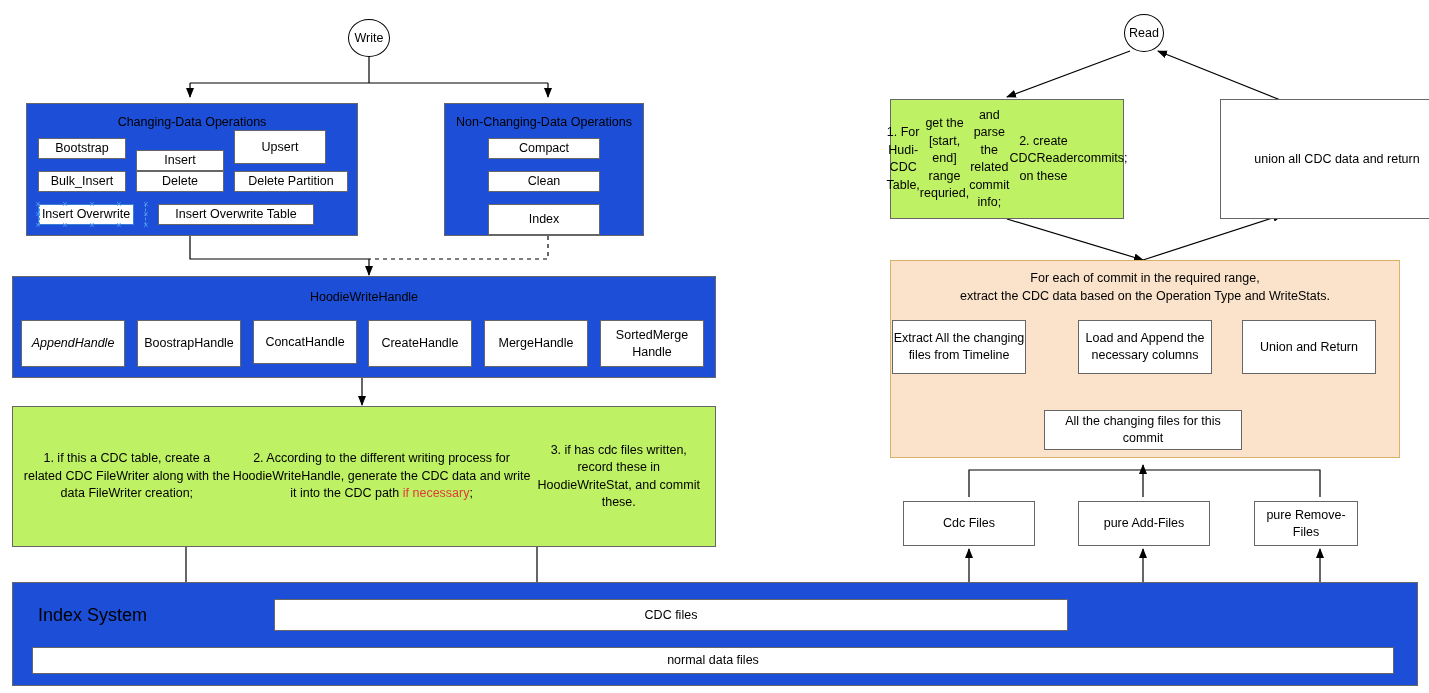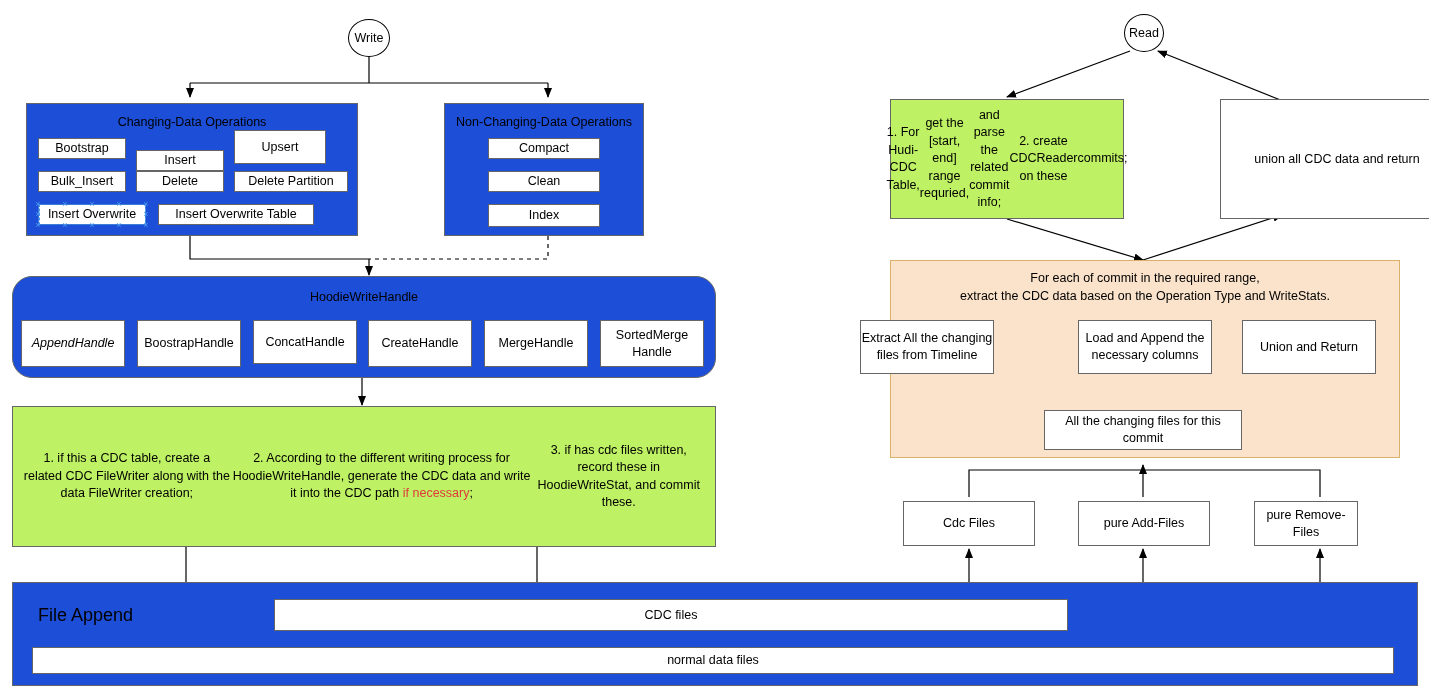--- a/index.html
+++ b/index.html
@@ -189,21 +189,21 @@
   <div class="node" style="left:38px;top:164px;width:88px;height:21px;">
     <span>Bulk_Insert</span>
   </div>
   <div class="node" style="left:136px;top:164px;width:88px;height:21px;">
     <span>Delete</span>
   </div>
   <div class="node" style="left:234px;top:164px;width:114px;height:21px;">
     <span>Delete Partition</span>
   </div>
 
-  <div class="node selected" style="left:38px;top:197px;width:108px;height:21px;">
+  <div class="node selected" style="left:38px;top:197px;width:96px;height:21px;">
     <span>Insert  Overwrite</span>
   </div>
   <div class="handles" style="left:38px;top:197px;width:108px;height:21px;">
     <i style="left:0px;top:0px;"></i>
     <i style="left:27px;top:0px;"></i>
     <i style="left:54px;top:0px;"></i>
     <i style="left:81px;top:0px;"></i>
     <i style="left:108px;top:0px;"></i>
     <i style="left:0px;top:10px;"></i>
     <i style="left:108px;top:10px;"></i>
@@ -222,25 +222,25 @@
 
   <div class="node group" style="left:444px;top:96px;width:200px;height:133px;">
     <div class="group-title" style="top:10px;">Non-Changing-Data Operations</div>
   </div>
   <div class="node" style="left:488px;top:131px;width:112px;height:21px;">
     <span>Compact</span>
   </div>
   <div class="node" style="left:488px;top:164px;width:112px;height:21px;">
     <span>Clean</span>
   </div>
-  <div class="node" style="left:488px;top:197px;width:112px;height:23px;">
+  <div class="node" style="left:488px;top:197px;width:112px;height:31px;">
     <span>Index</span>
   </div>
 
-  <div class="node group" style="left:12px;top:269px;width:704px;height:102px;border-radius:20px;">
+  <div class="node group" style="left:12px;top:269px;width:704px;height:102px;">
     <div class="group-title" style="top:12px;">HoodieWriteHandle</div>
   </div>
   <div class="node" style="left:21px;top:313px;width:104px;height:47px;font-style:italic;">
     <span>AppendHandle</span>
   </div>
   <div class="node" style="left:137px;top:313px;width:104px;height:47px;">
     <span>BoostrapHandle</span>
   </div>
   <div class="node" style="left:253px;top:313px;width:104px;height:44px;">
     <span>ConcatHandle</span>
@@ -257,21 +257,21 @@
 
   <div class="textbox" style="left:12px;top:399px;width:704px;height:141px;">
     <span class="ln">1. if this a CDC table, create a related CDC FileWriter along with the data FileWriter creation;</span>
     <span class="ln">
       <span>2. According to the different writing process for HoodieWriteHandle, generate the CDC data and write it into the CDC path </span><span class="red">if necessary</span><span>;</span>
     </span>
     <span class="ln">3. if has cdc files written, record these in HoodieWriteStat, and commit these.</span>
   </div>
 
   <div class="node group" style="left:12px;top:575px;width:1406px;height:104px;"></div>
-  <div class="fs-label" style="left:38px;top:598px;">File Append</div>
+  <div class="fs-label" style="left:38px;top:598px;">Index System</div>
   <div class="node" style="left:274px;top:592px;width:794px;height:32px;">
     <span>CDC files</span>
   </div>
   <div class="node" style="left:32px;top:640px;width:1362px;height:27px;">
     <span>normal data files</span>
   </div>
 
   <div class="ellipse" style="left:1124px;top:7px;width:40px;height:38px;">
     <span>Read</span>
   </div>
@@ -288,21 +288,21 @@
   <div class="node" style="left:1220px;top:92px;width:234px;height:120px;">
     <span>union all CDC data and return</span>
   </div>
 
   <div class="panel-orange" style="left:890px;top:253px;width:510px;height:198px;">
     <div class="panel-title" style="top:9px;">
       <span>For each of commit in the required range,</span><br>
       <span>extract the CDC data based on the Operation Type and WriteStats.</span>
     </div>
   </div>
-  <div class="node" style="left:860px;top:313px;width:134px;height:54px;">
+  <div class="node" style="left:892px;top:313px;width:134px;height:54px;">
     <span>Extract All the changing files from Timeline</span>
   </div>
   <div class="node" style="left:1078px;top:313px;width:134px;height:54px;">
     <span>Load and Append the necessary columns</span>
   </div>
   <div class="node" style="left:1242px;top:313px;width:134px;height:54px;">
     <span>Union and Return</span>
   </div>
   <div class="node" style="left:1044px;top:403px;width:198px;height:40px;">
     <span>All the changing files for this commit</span>

